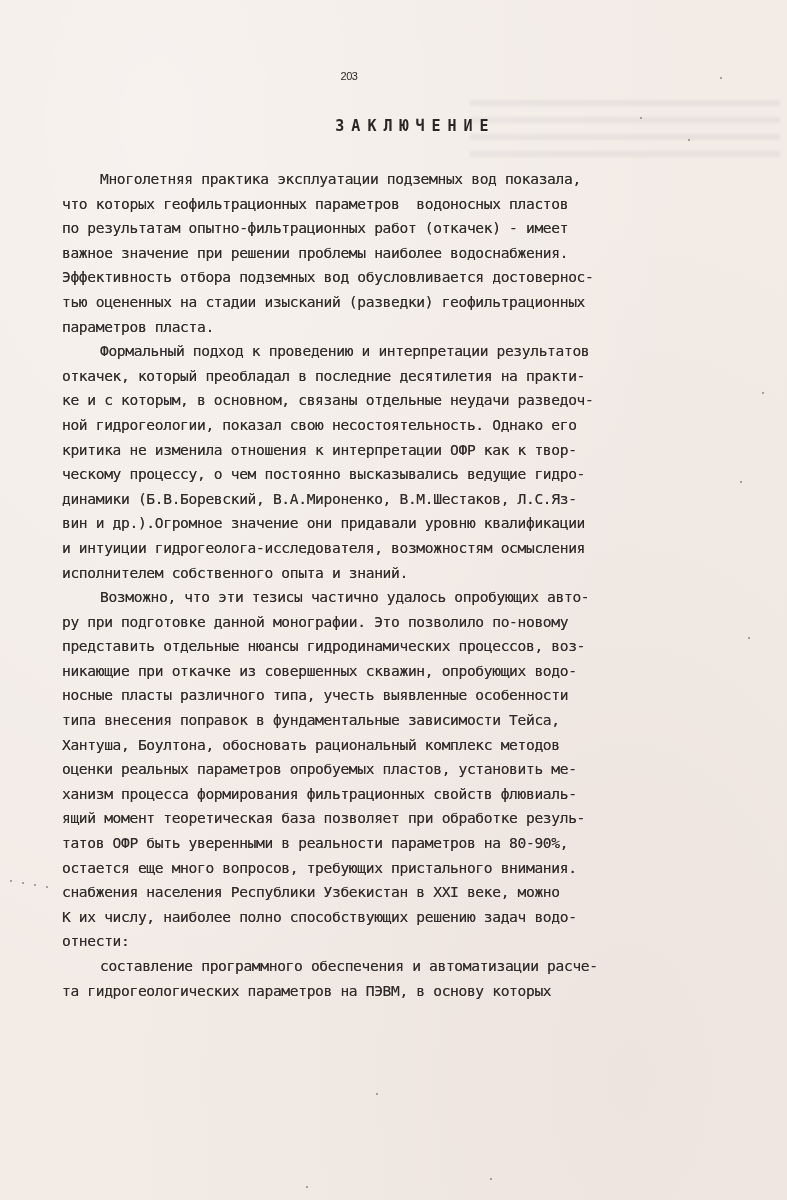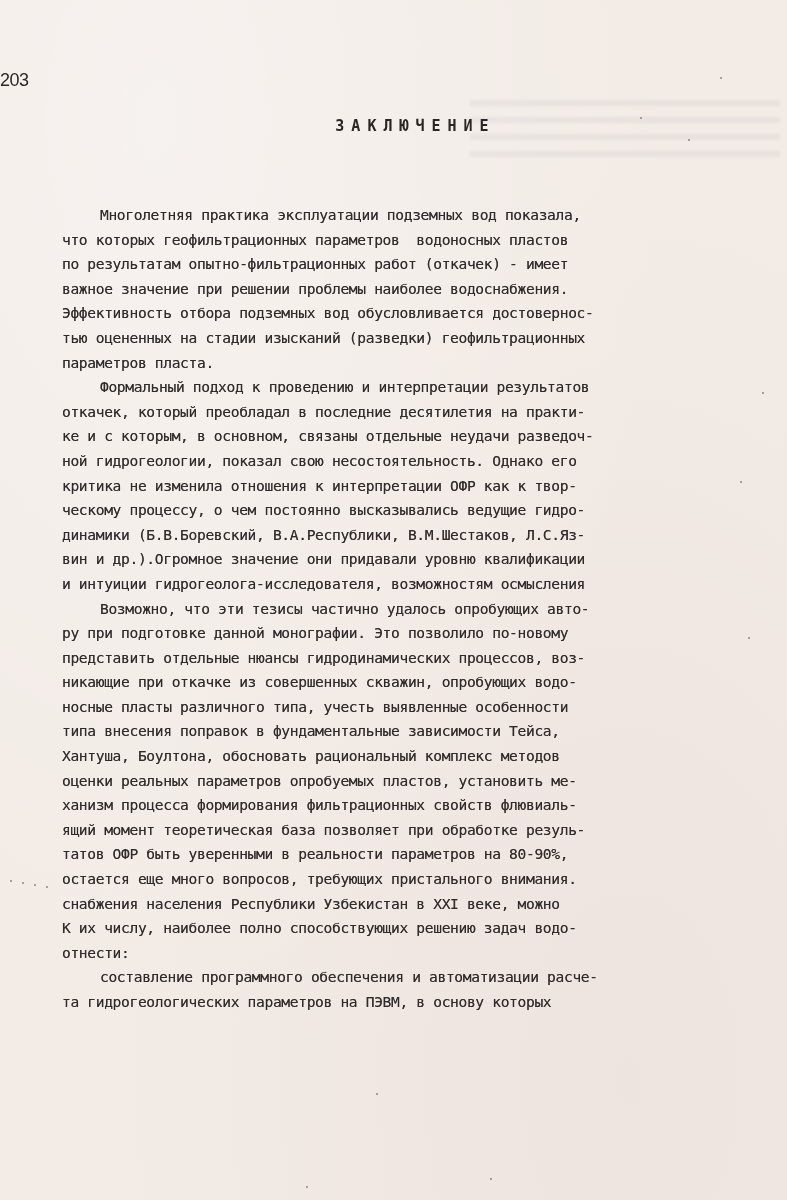--- a/index.html
+++ b/index.html
@@ -30,22 +30,22 @@
       width: 310px;
       height: 60px;
       background: repeating-linear-gradient(180deg, rgba(150,150,160,0.10) 0 6px, rgba(0,0,0,0) 6px 17px);
       filter: blur(1px);
     }
     .page-number {
       position: absolute;
       left: 0;
       width: 698px;
       top: 70px;
-      text-align: left;
-      font-size: 18px;
+      text-align: center;
+      font-size: 11px;
       font-family: "Liberation Sans", sans-serif;
       color: #2b2626;
       letter-spacing: -0.5px;
     }
     .title {
       position: absolute;
       left: 0;
       width: 787px;
       top: 117px;
       text-align: center;
@@ -53,21 +53,20 @@
       font-weight: bold;
       letter-spacing: 7px;
       padding-left: 22px;
       color: #2b2626;
     }
     .body-text {
       position: absolute;
       left: 62px;
       top: 167px;
       width: 700px;
-      margin-top: 36px;
     }
     .line {
       height: 24.6px;
       line-height: 24.6px;
       font-size: 14.6px;
       white-space: pre;
       letter-spacing: -0.35px;
       color: #302b2b;
       text-shadow: 0 0 0.4px rgba(40,35,35,0.6);
     }
@@ -98,23 +97,24 @@
   <div class="line">важное значение при решении проблемы наиболее водоснабжения.</div>
   <div class="line">Эффективность отбора подземных вод обусловливается достовернос-</div>
   <div class="line">тью оцененных на стадии изысканий (разведки) геофильтрационных</div>
   <div class="line">параметров пласта.</div>
   <div class="line indent">Формальный подход к проведению и интерпретации результатов</div>
   <div class="line">откачек, который преобладал в последние десятилетия на практи-</div>
   <div class="line">ке и с которым, в основном, связаны отдельные неудачи разведоч-</div>
   <div class="line">ной гидрогеологии, показал свою несостоятельность. Однако его</div>
   <div class="line">критика не изменила отношения к интерпретации ОФР как к твор-</div>
   <div class="line">ческому процессу, о чем постоянно высказывались ведущие гидро-</div>
-  <div class="line">динамики (Б.В.Боревский, В.А.Республики, В.М.Шестаков, Л.С.Яз-</div>
+  <div class="line">динамики (Б.В.Боревский, В.А.Мироненко, В.М.Шестаков, Л.С.Яз-</div>
   <div class="line">вин и др.).Огромное значение они придавали уровню квалификации</div>
   <div class="line">и интуиции гидрогеолога-исследователя, возможностям осмысления</div>
+  <div class="line">исполнителем собственного опыта и знаний.</div>
   <div class="line indent">Возможно, что эти тезисы частично удалось опробующих авто-</div>
   <div class="line">ру при подготовке данной монографии. Это позволило по-новому</div>
   <div class="line">представить отдельные нюансы гидродинамических процессов, воз-</div>
   <div class="line">никающие при откачке из совершенных скважин, опробующих водо-</div>
   <div class="line">носные пласты различного типа, учесть выявленные особенности</div>
   <div class="line">типа внесения поправок в фундаментальные зависимости Тейса,</div>
   <div class="line">Хантуша, Боултона, обосновать рациональный комплекс методов</div>
   <div class="line">оценки реальных параметров опробуемых пластов, установить ме-</div>
   <div class="line">ханизм процесса формирования фильтрационных свойств флювиаль-</div>
   <div class="line">ящий момент теоретическая база позволяет при обработке резуль-</div>

